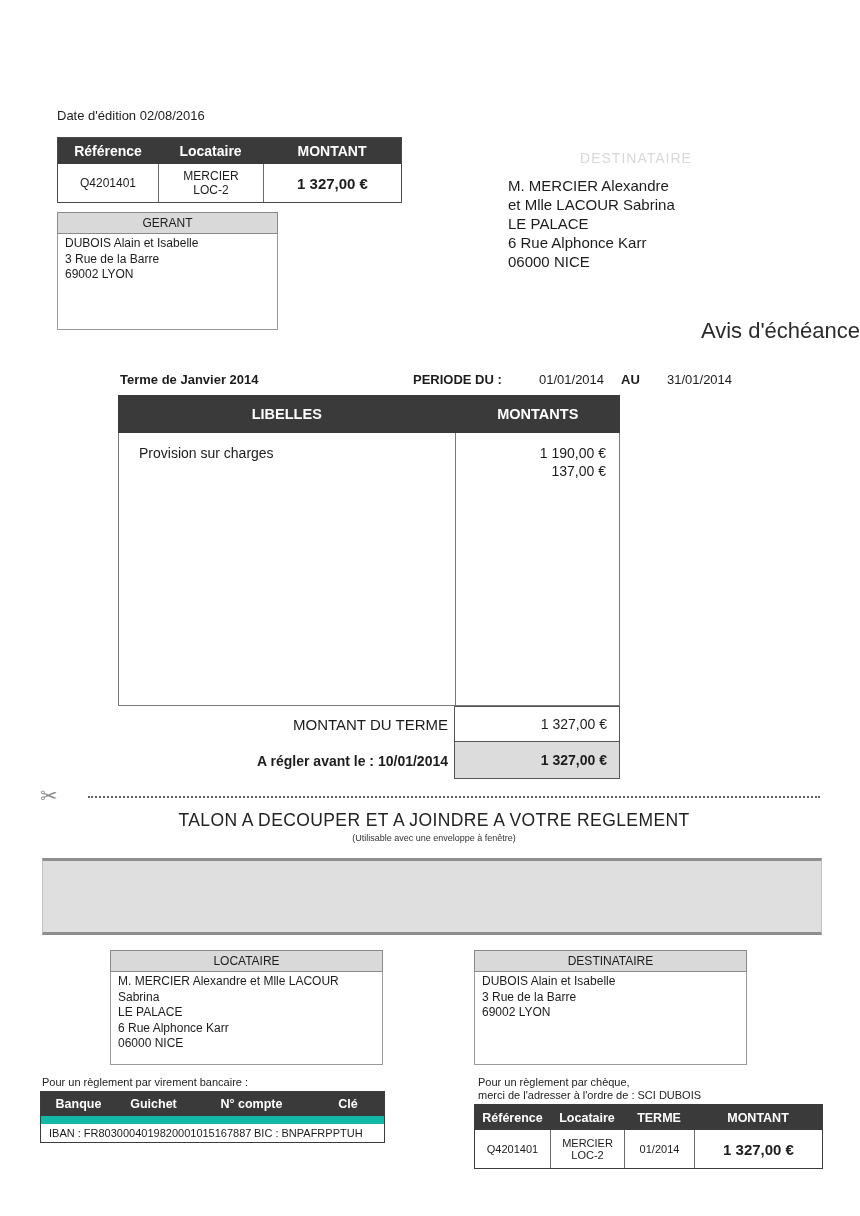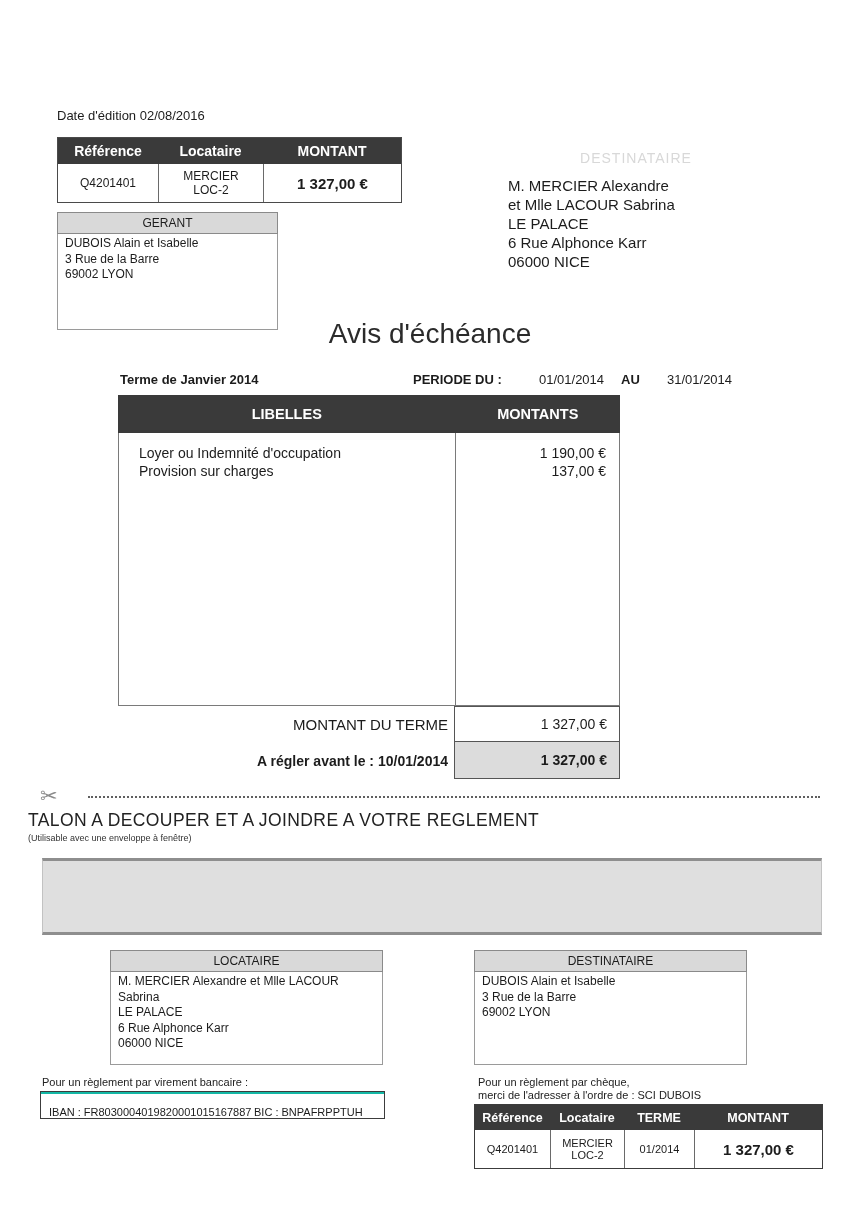--- a/index.html
+++ b/index.html
@@ -48,21 +48,21 @@
   .addrbox .gray-hdr{height:22px}
   .addrbox .box-body{height:93px}
 
   
   .banktab{left:40px;top:1091px;width:345px;border:1px solid #3c3c3c}
   .banktab .hdr-dark{height:24px;font-size:12.5px}
   .bc1{width:75px}.bc2{width:75px}.bc3{width:121px}.bc4{width:72px}
   .banktab .body-row{height:23px;font-size:11px}
   .banktab .body-row>div{border-left:1px solid #6a6a6a}
   .banktab .body-row>div:first-child{border-left:none}
-  .iban-row{height:26px;border-top:2px solid #14b8a6;display:flex;align-items:flex-end;font-size:11px;position:relative;padding-left:8px}
+  .iban-row{height:26px;border-top:8px solid #14b8a6;display:flex;align-items:center;font-size:11px;position:relative;padding-left:8px}
   .iban-row .bic{position:absolute;left:213px}
 
   
   .chequetab{left:474px;top:1104px;width:349px;border:1px solid #3c3c3c}
   .chequetab .hdr-dark{height:25px;font-size:12.5px}
   .qc1{width:75px}.qc2{width:74px}.qc3{width:70px}.qc4{width:128px}
   .chequetab .body-row{height:38px;font-size:11px}
   .chequetab .body-row>div{border-left:1px solid #6a6a6a}
   .chequetab .body-row>div:first-child{border-left:none}
 
@@ -104,57 +104,56 @@
   <div style="text-align:center;color:#d8d8d8;font-size:14px;letter-spacing:1px">DESTINATAIRE</div>
   <div style="margin-top:10px;margin-left:18px;font-size:15px;line-height:19px">
     <div>M. MERCIER Alexandre</div>
     <div>et Mlle LACOUR Sabrina</div>
     <div>LE PALACE</div>
     <div>6 Rue Alphonce Karr</div>
     <div>06000 NICE</div>
   </div>
 </div>
 
-<div class="abs" style="left:0;top:318px;width:860px;text-align:center;font-size:28px;color:#2b2b2b">Avis d'échéance</div>
+<div class="abs" style="left:0;top:318px;width:860px;text-align:right;font-size:22px;color:#2b2b2b">Avis d'échéance</div>
 
 <div class="abs" style="left:120px;top:372px;font-size:13px;font-weight:bold">Terme de Janvier 2014</div>
 <div class="abs" style="left:413px;top:372px;font-size:13px;font-weight:bold">PERIODE DU :</div>
 <div class="abs" style="left:539px;top:372px;font-size:13px">01/01/2014</div>
 <div class="abs" style="left:621px;top:372px;font-size:13px;font-weight:bold">AU</div>
 <div class="abs" style="left:667px;top:372px;font-size:13px">31/01/2014</div>
 
 <div class="abs maintab">
   <div class="row hdr-dark">
     <div class="mc1">LIBELLES</div>
     <div class="mc2">MONTANTS</div>
   </div>
   <div class="main-body">
     <div class="lib">
-      <div>Loyer ou Indemnité d'occupation</div>
       <div>Provision sur charges</div>
     </div>
     <div class="mon">
       <div>1 190,00 €</div>
       <div>137,00 €</div>
     </div>
   </div>
   <div class="tot-row">
     <div class="lbl" style="font-size:15px">MONTANT DU TERME</div>
     <div class="val">1 327,00 €</div>
   </div>
   <div class="due-row">
     <div class="lbl">A régler avant le : 10/01/2014</div>
     <div class="val">1 327,00 €</div>
   </div>
 </div>
 
 <span class="abs scissors">✂</span>
 <div class="abs cutline"></div>
 
-<div class="abs" style="left:28px;top:810px;width:780px;text-align:left">
+<div class="abs" style="left:44px;top:810px;width:780px;text-align:center">
   <div style="font-size:17.5px;letter-spacing:0.4px;color:#222">TALON A DECOUPER ET A JOINDRE A VOTRE REGLEMENT</div>
   <div style="font-size:9px;margin-top:2px;color:#333">(Utilisable avec une enveloppe à fenêtre)</div>
 </div>
 
 <div class="abs band"></div>
 
 <div class="abs addrbox" style="left:110px;top:950px">
   <div class="gray-hdr">LOCATAIRE</div>
   <div class="box-body">
     <div>M. MERCIER Alexandre et Mlle LACOUR Sabrina</div>
@@ -168,20 +167,26 @@
   <div class="gray-hdr">DESTINATAIRE</div>
   <div class="box-body">
     <div>DUBOIS Alain et Isabelle</div>
     <div>3 Rue de la Barre</div>
     <div>69002 LYON</div>
   </div>
 </div>
 
 <div class="abs small-note" style="left:42px;top:1076px">Pour un règlement par virement bancaire :</div>
 <div class="abs banktab">
+  <div class="row hdr-dark">
+    <div class="bc1">Banque</div>
+    <div class="bc2">Guichet</div>
+    <div class="bc3">N° compte</div>
+    <div class="bc4">Clé</div>
+  </div>
   <div class="iban-row">
     <span>IBAN : FR8030004019820001015167887</span>
     <span class="bic">BIC : BNPAFRPPTUH</span>
   </div>
 </div>
 
 <div class="abs small-note" style="left:478px;top:1076px">
   <div>Pour un règlement par chèque,</div>
   <div>merci de l'adresser à l'ordre de : SCI DUBOIS</div>
 </div>

